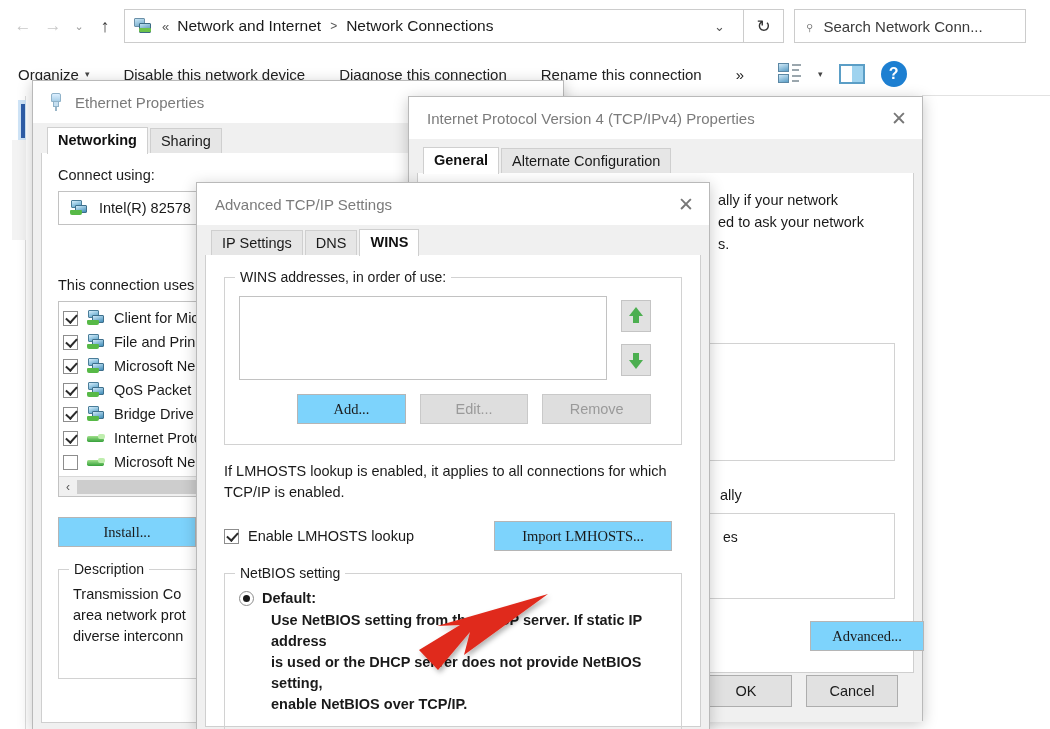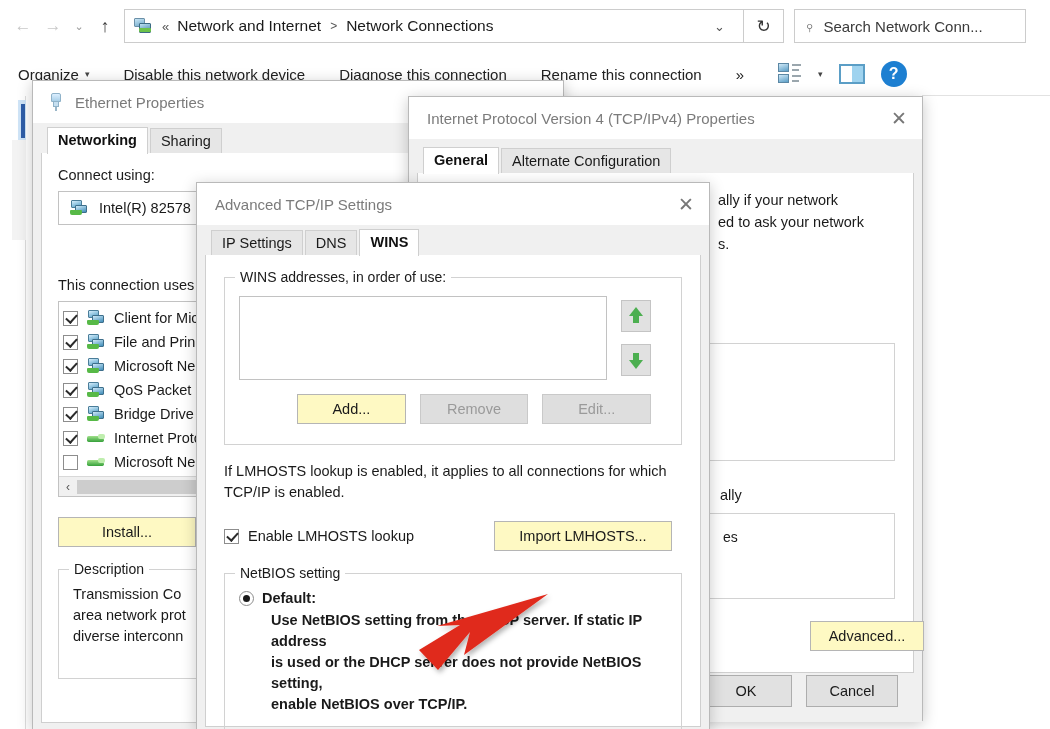--- a/index.html
+++ b/index.html
@@ -272,21 +272,21 @@
 
   
   .btn {
     border: 1px solid #adadad;
     background: #e1e1e1;
     font-size: 14.5px; color: #1a1a1a;
     display: flex; align-items: center; justify-content: center;
     font-family: "Liberation Sans", sans-serif;
     white-space: nowrap;
   }
-  .btn.light { background: #fef9c3; border-color: #b5b5b5; }
+  .btn.light { background: #7dd3fc; border-color: #b5b5b5; font-family: Liberation Serif, serif; }
   .btn.disabled { color: #9a9a9a; background: #dedede; border-color: #c9c9c9; }
 
   
   .cbox {
     width: 15px; height: 15px;
     border: 1px solid #8d8d8d;
     background: #ffffff;
     display: inline-flex; align-items: center; justify-content: center;
     flex: 0 0 auto;
     position: relative;
@@ -699,22 +699,22 @@
                 <span class="arrow-up"></span>
               </div>
               <div class="arrow-btn">
                 <span class="arrow-dn"></span>
               </div>
             </div>
           </div>
 
           <div style="display:flex; gap:14px; margin-top:14px; padding-left:58px;">
             <div class="btn light" style="width:110px; height:30px;">Add...</div>
+            <div class="btn disabled" style="width:110px; height:30px;">Edit...</div>
             <div class="btn disabled" style="width:110px; height:30px;">Remove</div>
-            <div class="btn disabled" style="width:110px; height:30px;">Edit...</div>
           </div>
         </div>
 
         <div style="margin-top:16px;">
           <div class="label" style="line-height:21px;">If LMHOSTS lookup is enabled, it applies to all connections for which</div>
           <div class="label" style="line-height:21px;">TCP/IP is enabled.</div>
         </div>
 
         <div style="display:flex; align-items:center; margin-top:18px;">
           <div style="display:flex; align-items:center; gap:9px;">

